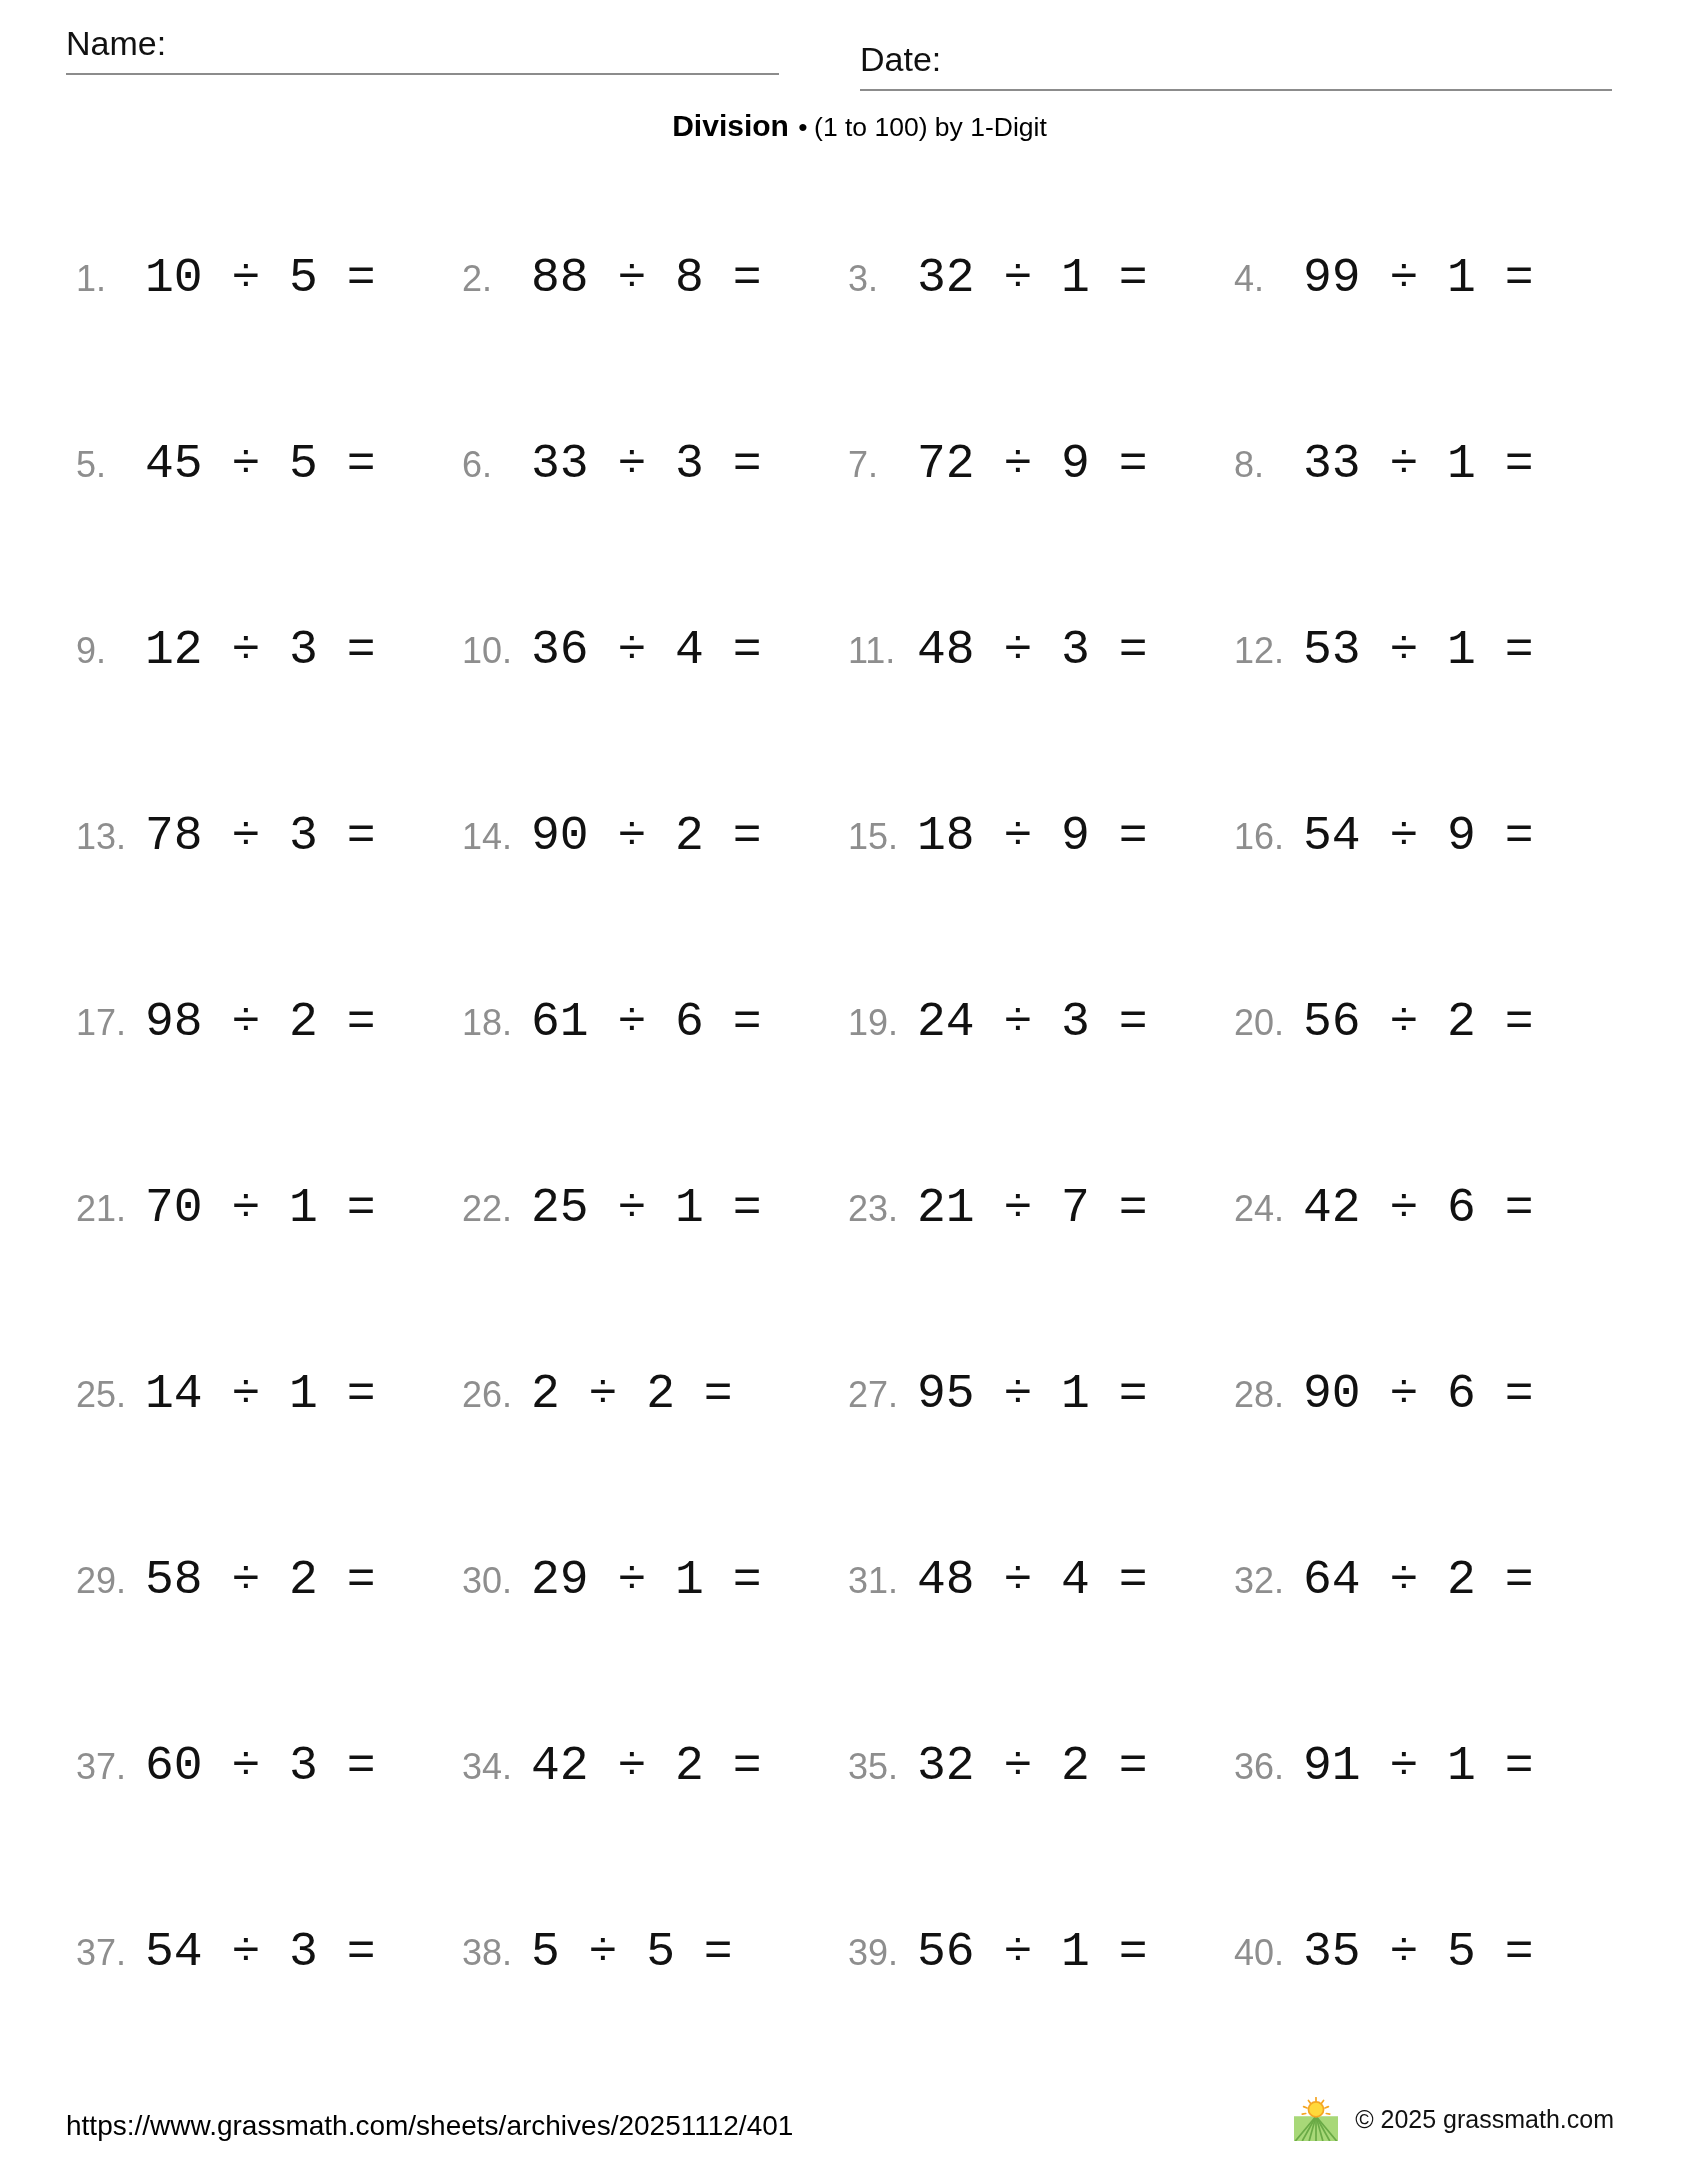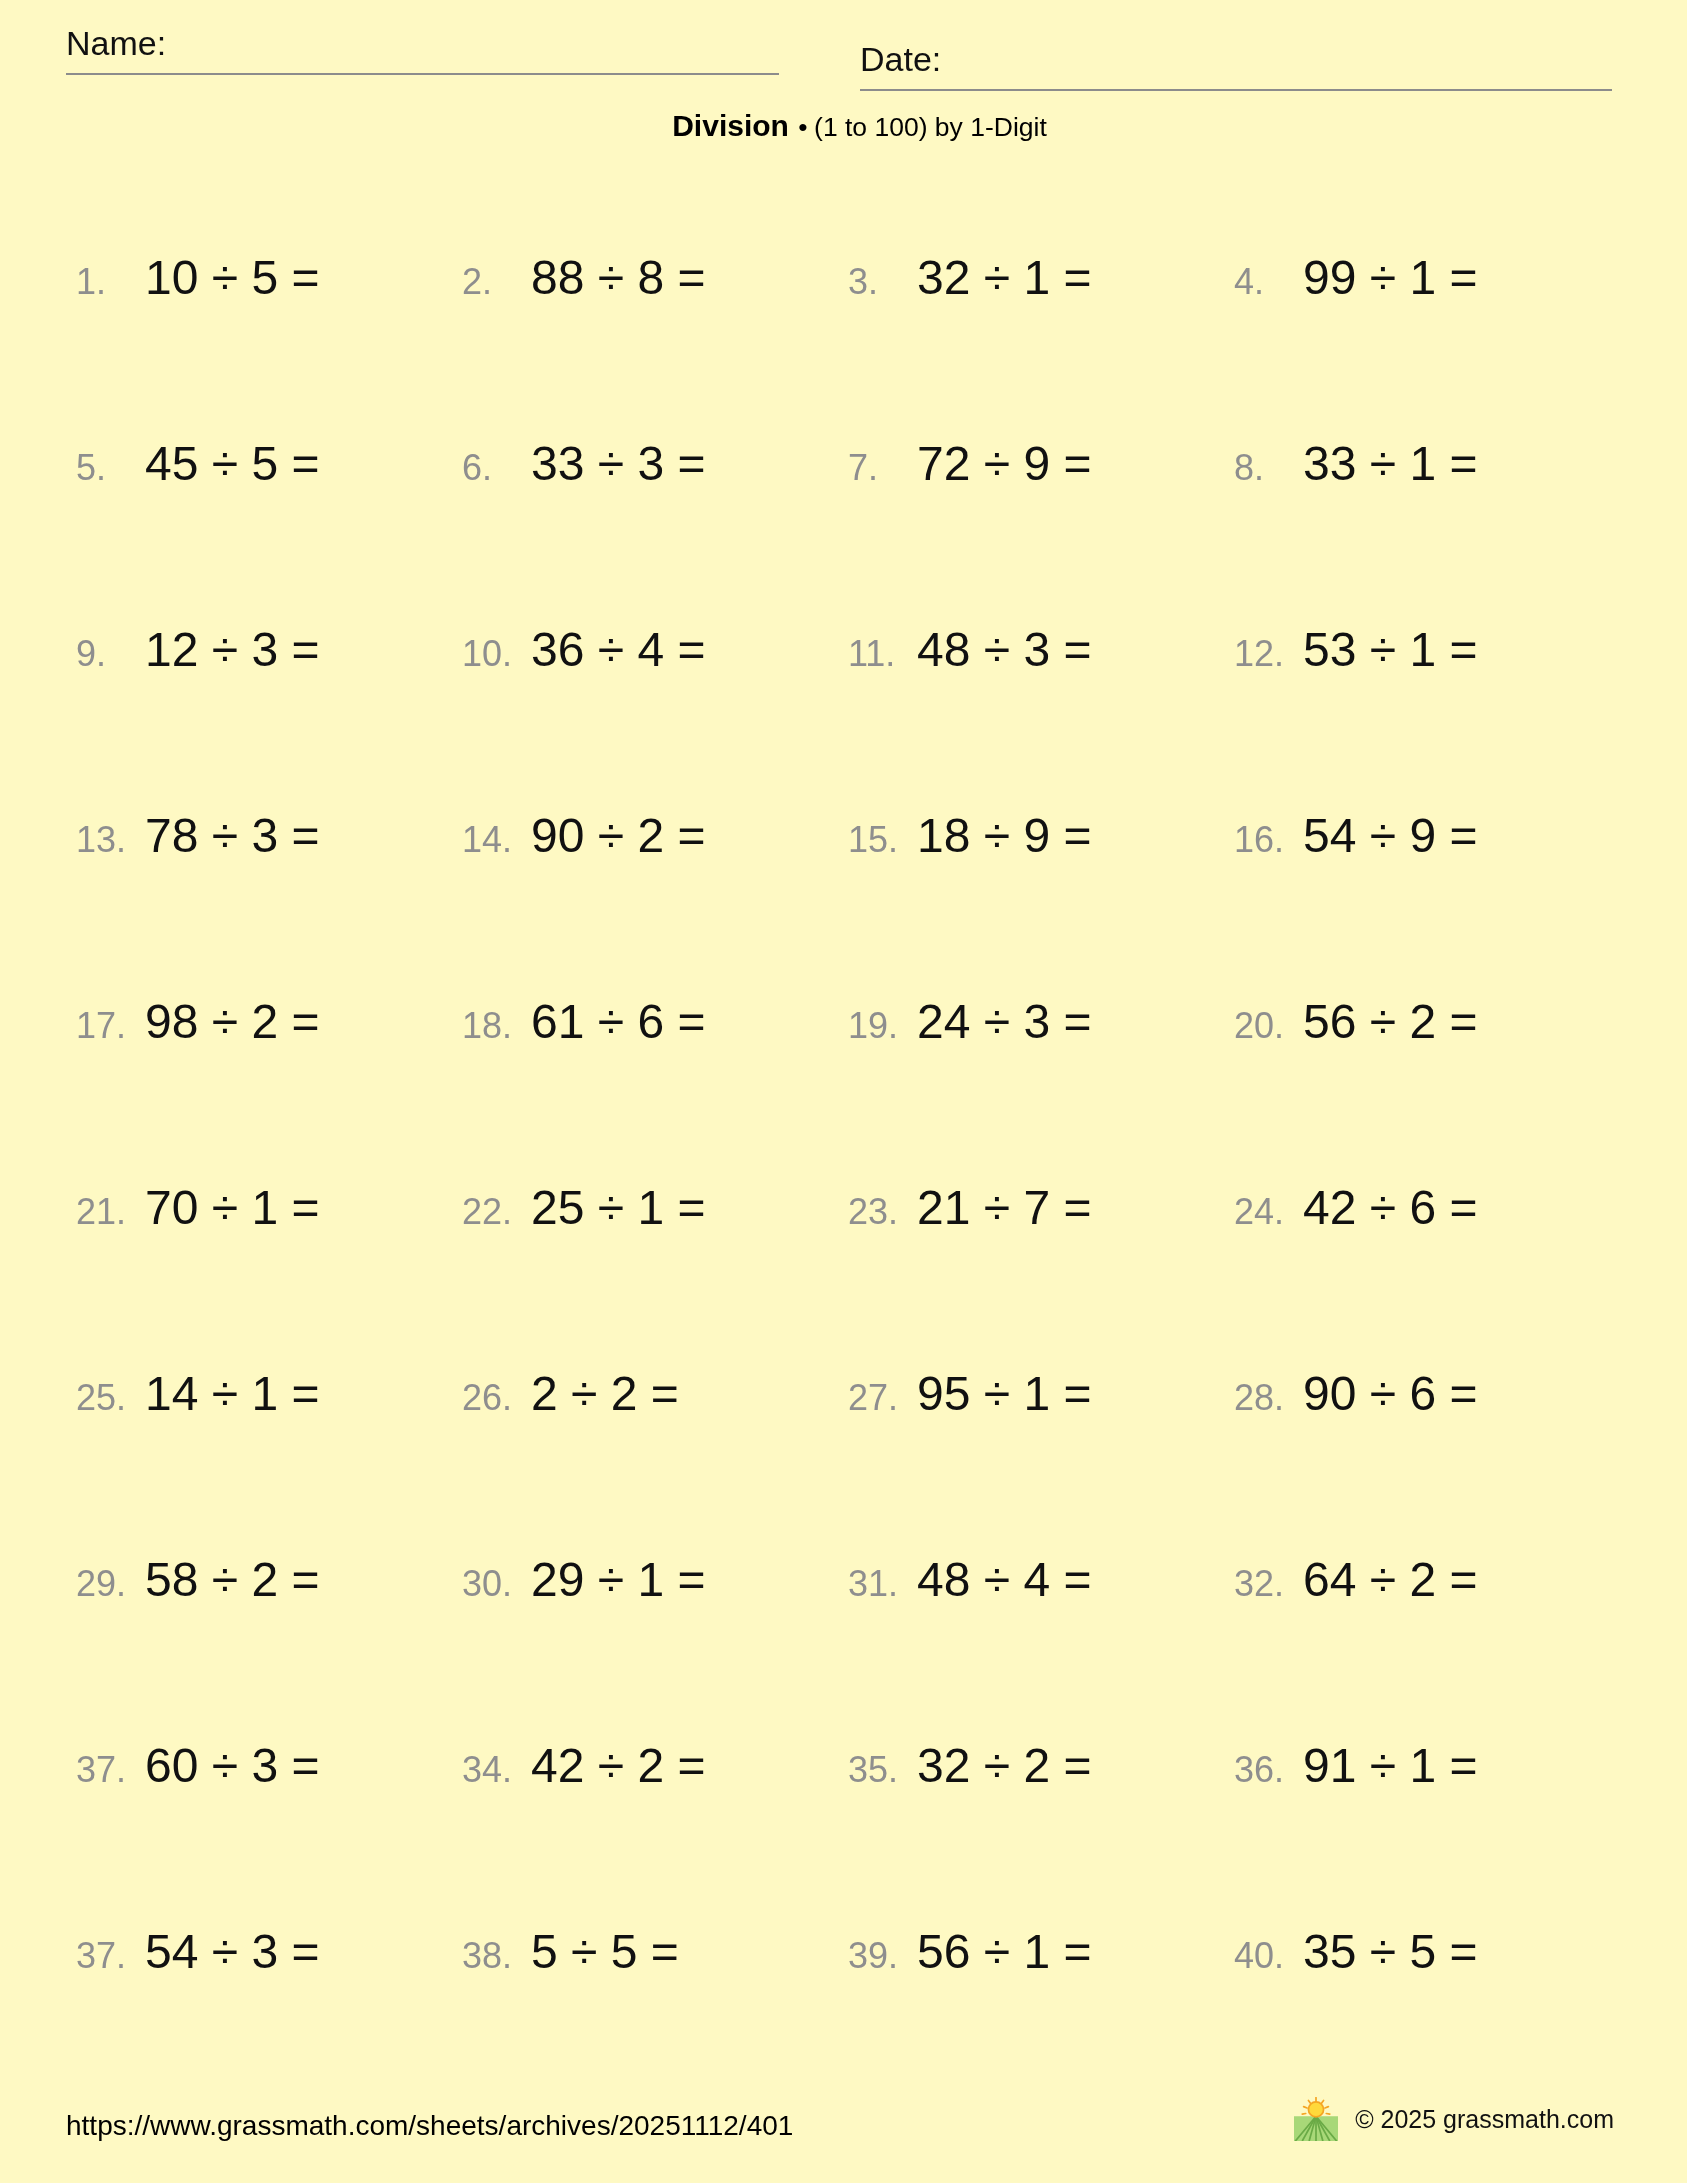--- a/index.html
+++ b/index.html
@@ -1,20 +1,20 @@
 <!DOCTYPE html>
 <html style="font-size:10.6px"><head>
 <meta charset="utf-8">
 <style>
   html, body { margin: 0; padding: 0; background: #e8e8e8; }
   .page {
     position: relative;
     width: 1687px;
     height: 2183px;
-    background: #fef9c3;
+    background: #ffffff;
     font-family: "Liberation Sans", sans-serif;
     color: #1a1a1a;
     overflow: hidden;
   }
   
   .hfield {
     position: absolute;
     top: 25px;
     border-bottom: 2.6px solid #8c8c8c;
     padding-bottom: 10.6px;
@@ -48,20 +48,21 @@
     width: 69px;
     font-size: 36px;
     color: #8e8e8e;
     line-height: 1;
   }
   .pexpr {
     font-size: 48px;
     color: #111;
     line-height: 1;
     white-space: nowrap;
+    font-family: Liberation Mono, monospace;
   }
 
   
   .footer-url {
     position: absolute;
     left: 66px; top: 2110px;
     font-size: 28px;
     color: #000;
     text-decoration: none;
   }

